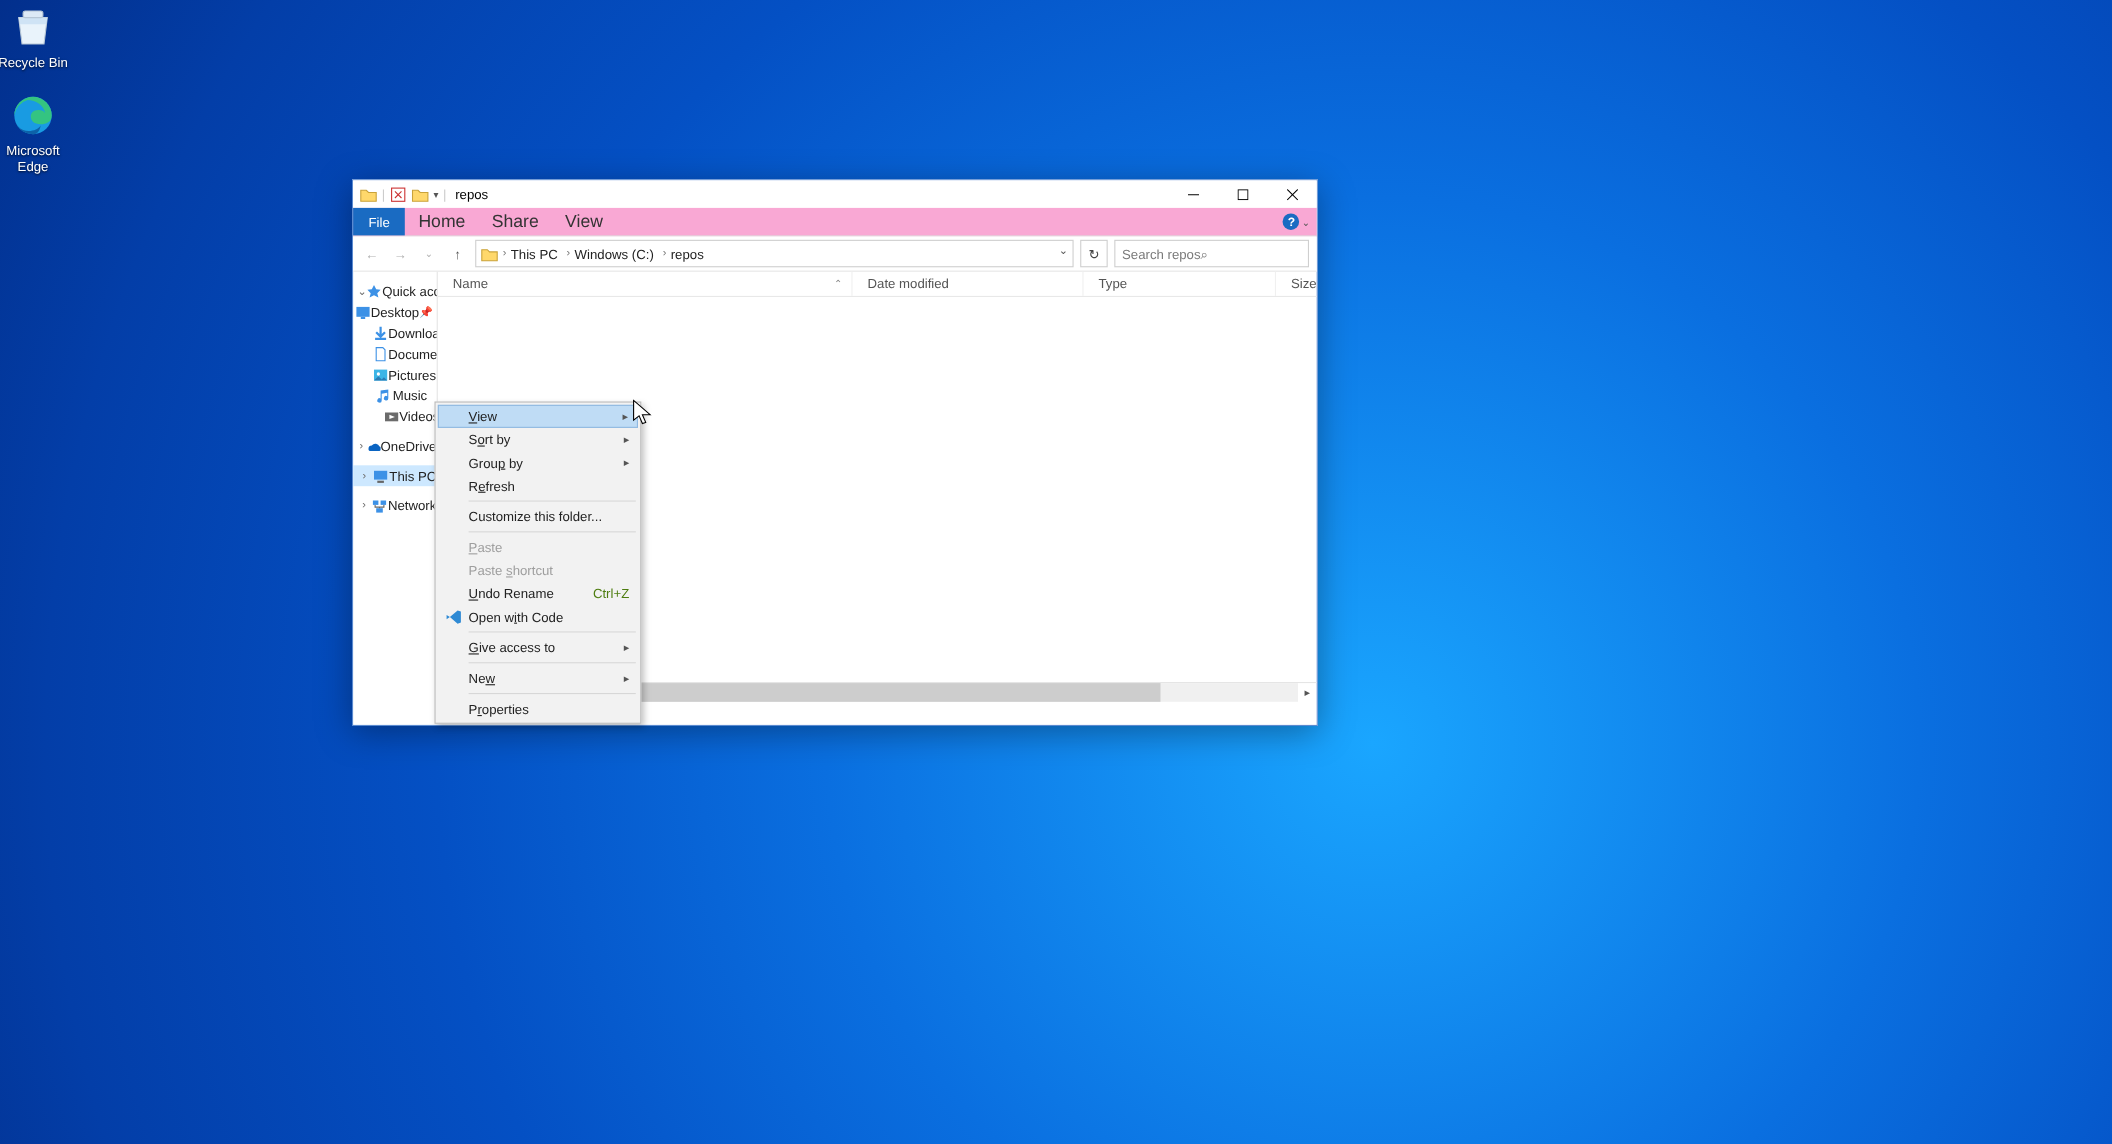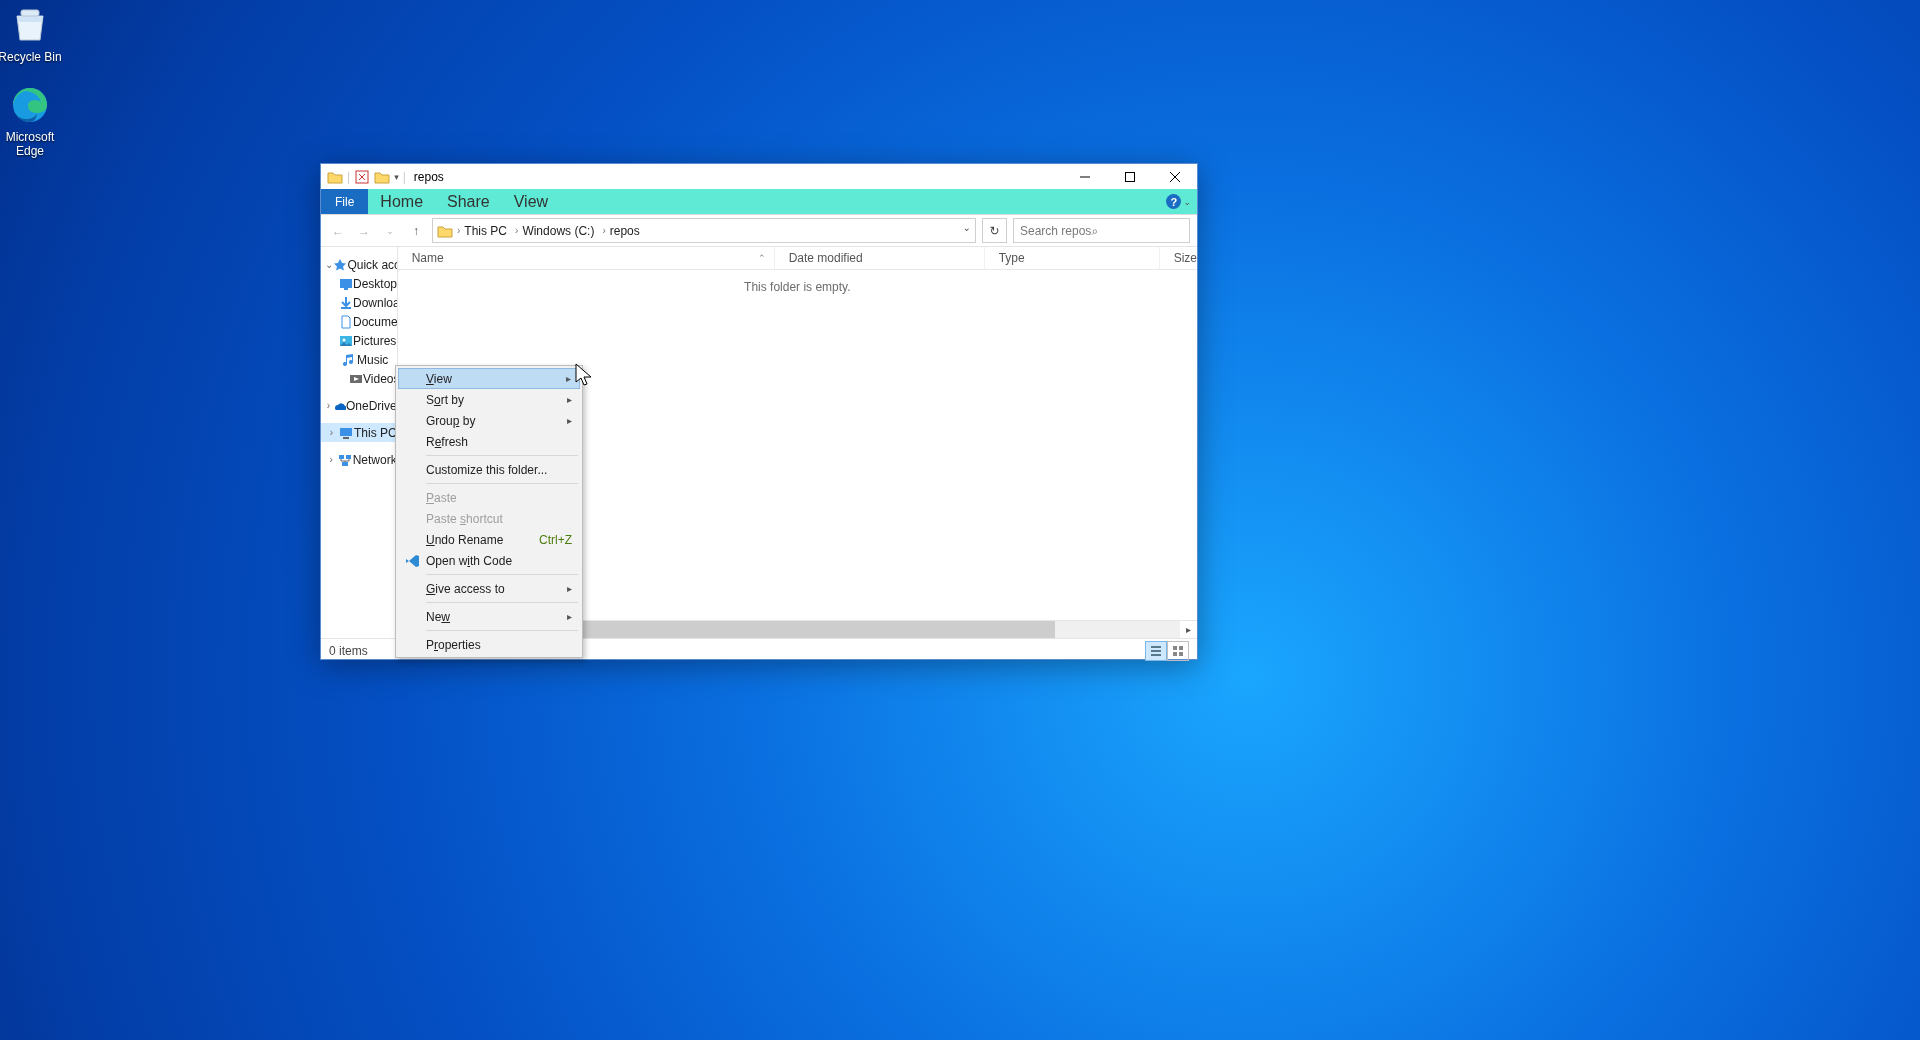--- a/index.html
+++ b/index.html
@@ -10,21 +10,21 @@
   .desktop-icon{position:absolute;width:76px;text-align:center;color:#fff;text-shadow:0 1px 2px rgba(0,0,0,.8);cursor:default;}
   .desktop-icon .glyph{width:42px;height:42px;margin:0 auto 4px;}
   .desktop-icon .label{font-size:12px;line-height:14px;}
   
   .window{position:absolute;left:320px;top:163px;width:876px;height:495px;background:#fff;box-shadow:0 6px 30px rgba(0,0,0,.35);border:1px solid #5a8ad0;}
   .titlebar{height:25px;display:flex;align-items:center;background:#fff;border-bottom:0;}
   .titlebar .qa{display:flex;align-items:center;gap:4px;padding:0 6px;height:100%;}
   .title-text{font-size:12px;color:#000;margin-left:4px;}
   .win-controls{margin-left:auto;display:flex;height:100%;}
   .win-btn{width:45px;height:100%;display:flex;align-items:center;justify-content:center;color:#000;}
-  .ribbon-tabs{height:25px;display:flex;align-items:stretch;border-bottom:1px solid #dcdcdc;background:#5eead4;}
+  .ribbon-tabs{height:25px;display:flex;align-items:stretch;border-bottom:1px solid #dcdcdc;background:#f9a8d4;}
   .file-tab{background:#1a6bc2;color:#fff;padding:0 14px;display:flex;align-items:center;font-size:12px;}
   .tab{padding:0 12px;display:flex;align-items:center;color:#333;font-size:16px;}
   .help-icon{margin-left:auto;margin-right:6px;display:flex;align-items:center;}
   .help-circle{width:15px;height:15px;border-radius:50%;background:#1a6bc2;color:#fff;font-size:11px;font-weight:bold;display:flex;align-items:center;justify-content:center;}
   .addrbar{height:31px;display:flex;align-items:center;gap:6px;padding:0 7px;background:#fff;border-bottom:1px solid #e5e5e5;}
   .nav-arrow{width:20px;height:20px;color:#555;display:flex;align-items:center;justify-content:center;}
   .nav-arrow.disabled{color:#b0b0b0;}
   .breadcrumb{flex:1;height:23px;border:1px solid #cfcfcf;display:flex;align-items:center;padding:0 4px;position:relative;}
   .crumb{display:flex;align-items:center;gap:4px;padding:0 4px;color:#222;font-size:12px;}
   .crumb .chev{color:#777;font-size:10px;}
@@ -196,21 +196,21 @@
       <div class="nav">
         <div class="nav-item">
           <span class="exp">⌄</span>
           <span class="icon">
               <svg width="14" height="14">
                 <path d="M7 1l2 4 4 .5-3 3 1 4-4-2-4 2 1-4-3-3 4-.5z" fill="#3c91e6"></path>
               </svg>
             </span>
           <span>Quick access</span>
         </div>
-        <div class="nav-item" style="padding-left:18px">
+        <div class="nav-item" style="padding-left:2px">
           <span class="icon">
               <svg width="14" height="14">
                 <rect x="1" y="2" width="12" height="9" fill="#3c91e6"></rect>
                 <rect x="5" y="11" width="4" height="2" fill="#3c91e6"></rect>
               </svg>
             </span>
           <span>Desktop</span>
           <span class="pin">📌</span>
         </div>
         <div class="nav-item" style="padding-left:18px">
@@ -304,50 +304,31 @@
           <div class="col" style="width:195px">
               <span>Date modified</span>
             </div>
           <div class="col" style="width:160px">
               <span>Type</span>
             </div>
           <div class="col" style="flex:1;border-right:none">
               <span>Size</span>
             </div>
         </div>
-        <div class="empty-msg">This folder is empty.</div>
         <div style="flex:1"></div>
         <div class="hscroll">
           <div class="hs-btn">◂</div>
           <div class="hs-track">
               <div class="hs-thumb"></div>
             </div>
           <div class="hs-btn">▸</div>
         </div>
       </div>
     </div>
 
-    <div class="status">
-      <span>0 items</span>
-      <div class="view-toggles">
-        <div class="vt active">
-            <svg width="12" height="12">
-              <path d="M1 2h10M1 6h10M1 10h10" stroke="#356" stroke-width="1.5"></path>
-            </svg>
-          </div>
-        <div class="vt">
-            <svg width="12" height="12">
-              <rect x="1" y="1" width="4" height="4" fill="#888"></rect>
-              <rect x="7" y="1" width="4" height="4" fill="#888"></rect>
-              <rect x="1" y="7" width="4" height="4" fill="#888"></rect>
-              <rect x="7" y="7" width="4" height="4" fill="#888"></rect>
-            </svg>
-          </div>
-      </div>
-    </div>
   </div>
 
   <div class="ctx">
     <div class="ctx-item highlight">
       <span><span class="underline">V</span>iew</span>
       <span class="arrow">▸</span>
     </div>
     <div class="ctx-item">
       <span>S<span class="underline">o</span>rt by</span>
       <span class="arrow">▸</span>

